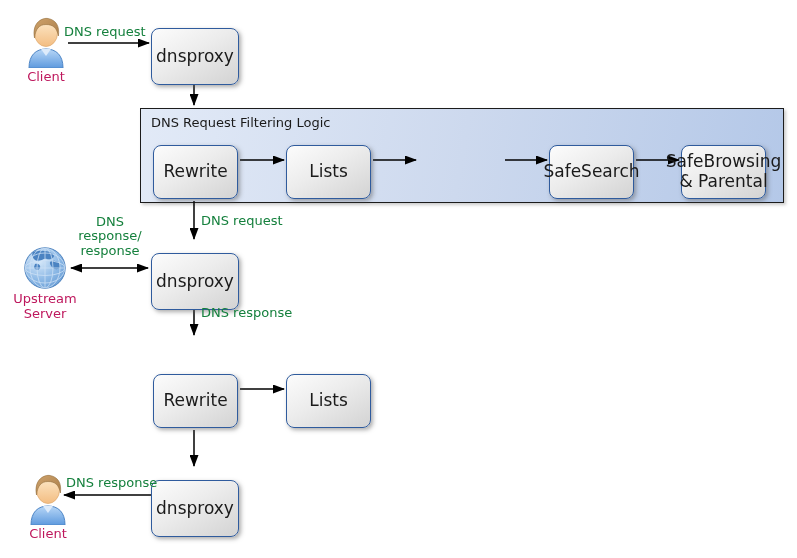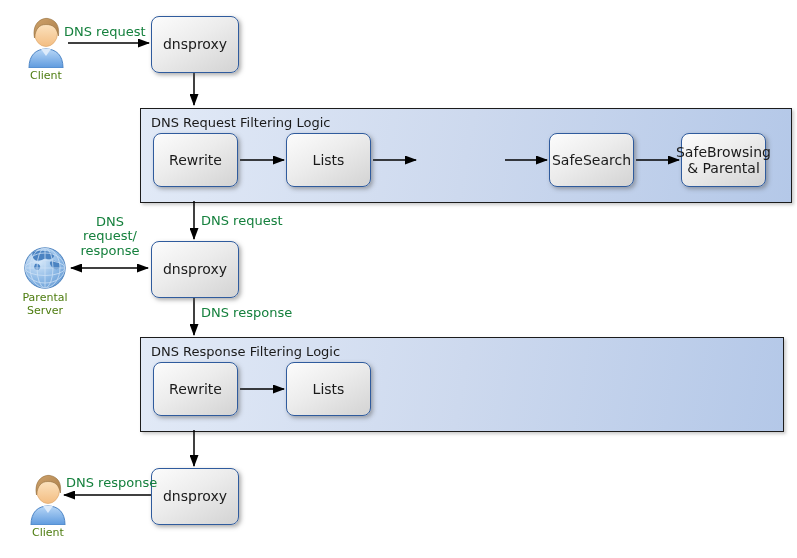--- a/index.html
+++ b/index.html
@@ -13,27 +13,27 @@
     background:linear-gradient(100deg,#e2eaf7 0%,#cdd9ee 50%,#b4c8e8 100%);
     box-shadow:2px 2px 3px rgba(140,140,140,0.45);
   }
   .group-title{position:absolute;left:10px;top:6px;font-size:13px;color:#1a1a1a;white-space:nowrap;}
   .node{
     position:absolute;z-index:4;width:86px;height:55px;
     border:1.6px solid #2f5b9d;border-radius:8px;
     background:linear-gradient(150deg,#fcfcfc 0%,#ececec 45%,#d3d3d3 100%);
     box-shadow:2px 2px 4px rgba(90,90,90,0.5);
     display:flex;align-items:center;justify-content:center;
-    text-align:center;font-size:14px;line-height:1.15;color:#1a1a1a;
+    text-align:center;font-size:17px;line-height:1.15;color:#1a1a1a;margin-top:12px;
   }
   .filter-box{width:85px;height:54px;padding:13px 2px;box-sizing:border-box;}
   .edge-label{position:absolute;z-index:5;font-size:13px;color:#15803d;white-space:pre-line;}
   .center{text-align:center;}
   .actor{position:absolute;z-index:4;}
-  .actor-label{position:absolute;z-index:5;font-size:11px;color:#4d7c0f;text-align:center;white-space:pre-line;line-height:1.15;}
+  .actor-label{position:absolute;z-index:5;font-size:13px;color:#be185d;text-align:center;white-space:pre-line;line-height:1.15;}
 </style>
 </head>
 <body>
 
 <div class="canvas">
 
   <svg class="edges" viewBox="0 0 797 558">
     <defs>
       <marker id="ah" viewBox="0 0 12 9" refX="11" refY="4.5" markerWidth="12" markerHeight="9" markerUnits="userSpaceOnUse" orient="auto-start-reverse">
         <path d="M0,0 L12,4.5 L0,9 Z" fill="#000"></path>
@@ -48,25 +48,22 @@
       <path d="M636,160 L679,160" marker-end="url(#ah)"></path>
       <path d="M194,201 L194,239" marker-end="url(#ah)"></path>
       <path d="M71,268 L148,268" marker-start="url(#ah)" marker-end="url(#ah)"></path>
       <path d="M194,296 L194,335" marker-end="url(#ah)"></path>
       <path d="M240,389 L284,389" marker-end="url(#ah)"></path>
       <path d="M194,430 L194,466" marker-end="url(#ah)"></path>
       <path d="M151,495 L64,495" marker-end="url(#ah)"></path>
     </g>
   </svg>
 
-  <div class="group" style="left:140px;top:108px;width:642px;height:93px;padding-left:8px;">
+  <div class="group" style="left:140px;top:108px;width:642px;height:93px;">
     <div class="group-title">DNS Request Filtering Logic</div>
-  </div>
-  <div class="group" style="left:140px;top:337px;width:642px;height:93px;">
-    <div class="group-title">DNS Response Filtering Logic</div>
   </div>
 
   <div class="node" style="left:151px;top:16px;">dnsproxy</div>
   <div class="node" style="left:151px;top:241px;">dnsproxy</div>
   <div class="node" style="left:151px;top:468px;">dnsproxy</div>
 
   <div class="node filter-box" style="left:153px;top:133px;">Rewrite</div>
   <div class="node filter-box" style="left:286px;top:133px;">Lists</div>
   <div class="node filter-box" style="left:681px;top:133px;">SafeBrowsing &amp; Parental</div>
   <div class="node filter-box" style="left:549px;top:133px;">SafeSearch</div>
@@ -119,34 +116,34 @@
           <ellipse cx="22" cy="22" rx="8" ry="20"></ellipse>
           <ellipse cx="22" cy="22" rx="15" ry="20"></ellipse>
           <ellipse cx="22" cy="22" rx="20" ry="7.5"></ellipse>
           <ellipse cx="22" cy="22" rx="20" ry="15"></ellipse>
           <line x1="2" y1="22" x2="42" y2="22"></line>
           <line x1="22" y1="2" x2="22" y2="42"></line>
         </g>
       </g>
     </svg>
   </div>
-  <div class="actor-label" style="left:5px;top:292px;width:80px;">Parental
+  <div class="actor-label" style="left:5px;top:292px;width:80px;">Upstream
 Server</div>
 
   <div class="actor" style="left:26px;top:471px;">
     <svg width="44" height="54" viewBox="0 0 44 54">
       <path d="M5,54 C5,41 12,35 22,35 C32,35 39,41 39,54 Z" fill="url(#shirt)" stroke="#4e86c6" stroke-width="1"></path>
       <path d="M17,35 L22,42 L27,35 Z" fill="#ddebfb"></path>
       <ellipse cx="22" cy="19" rx="11.5" ry="13.5" fill="url(#skin)" stroke="#e0a86a" stroke-width="0.7"></ellipse>
       <path d="M10.5,24 C7.5,8 19,3.5 24,4.5 C32,6 35.8,12 34.4,22 C33,14 29,10.5 22,10.5 C15,10.5 11.5,15 10.5,24 Z" fill="url(#hair)" stroke="#96703f" stroke-width="0.6"></path>
     </svg>
   </div>
   <div class="actor-label" style="left:16px;top:527px;width:64px;">Client</div>
 
   <div class="edge-label" style="left:64px;top:24px;">DNS request</div>
   <div class="edge-label" style="left:201px;top:213px;">DNS request</div>
   <div class="edge-label center" style="left:74px;top:215px;width:72px;line-height:1.1;">DNS
-request/
+response/
 response</div>
   <div class="edge-label" style="left:201px;top:305px;">DNS response</div>
   <div class="edge-label" style="left:66px;top:475px;">DNS response</div>
 
 </div>
 
 </body></html>

